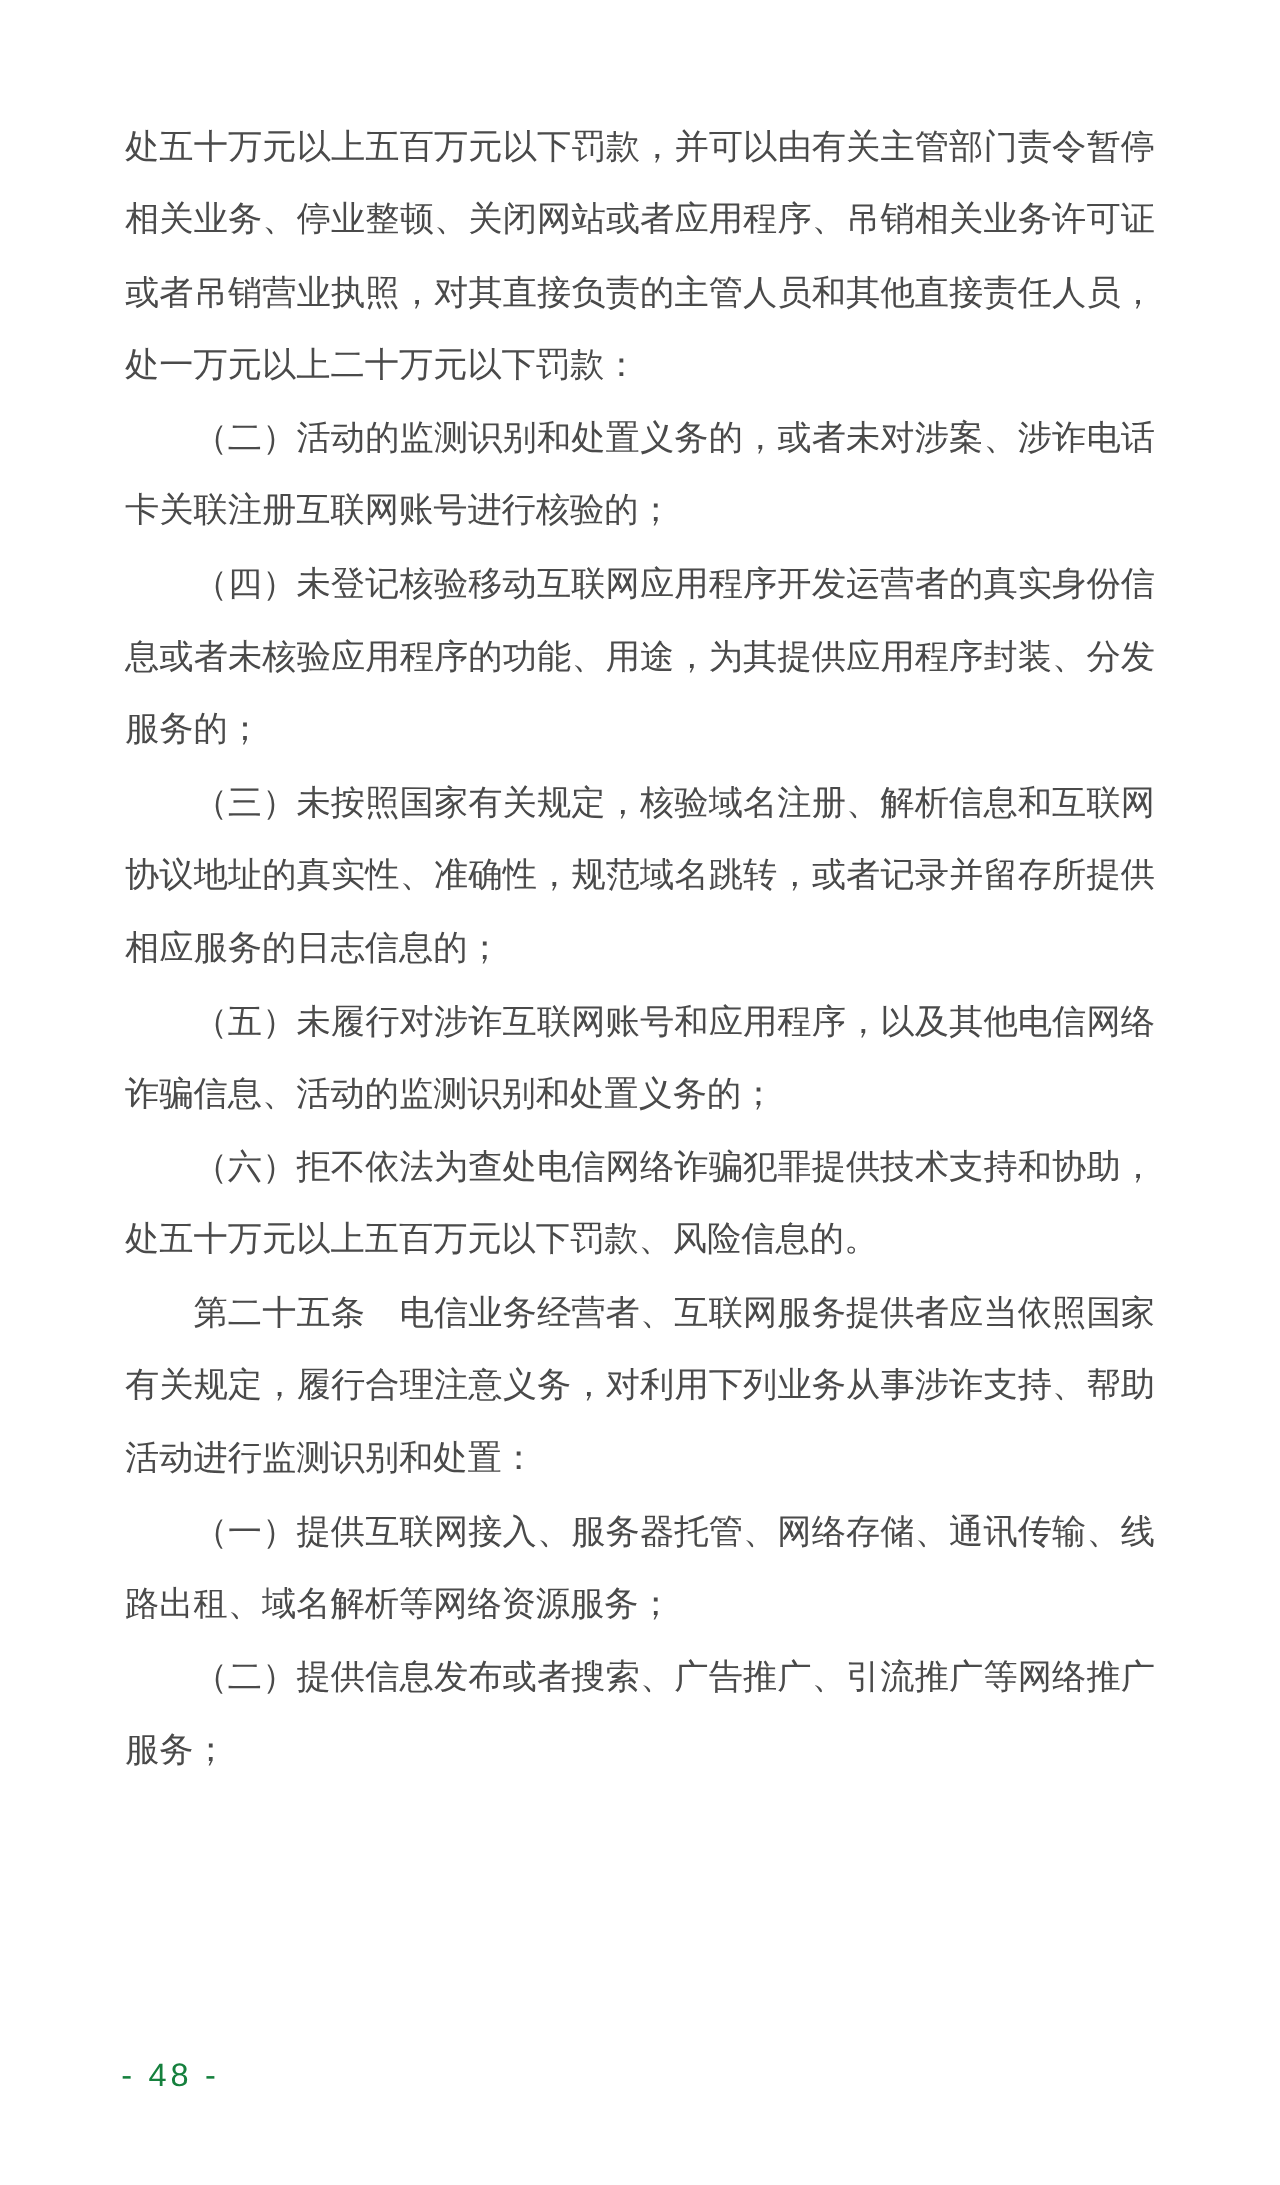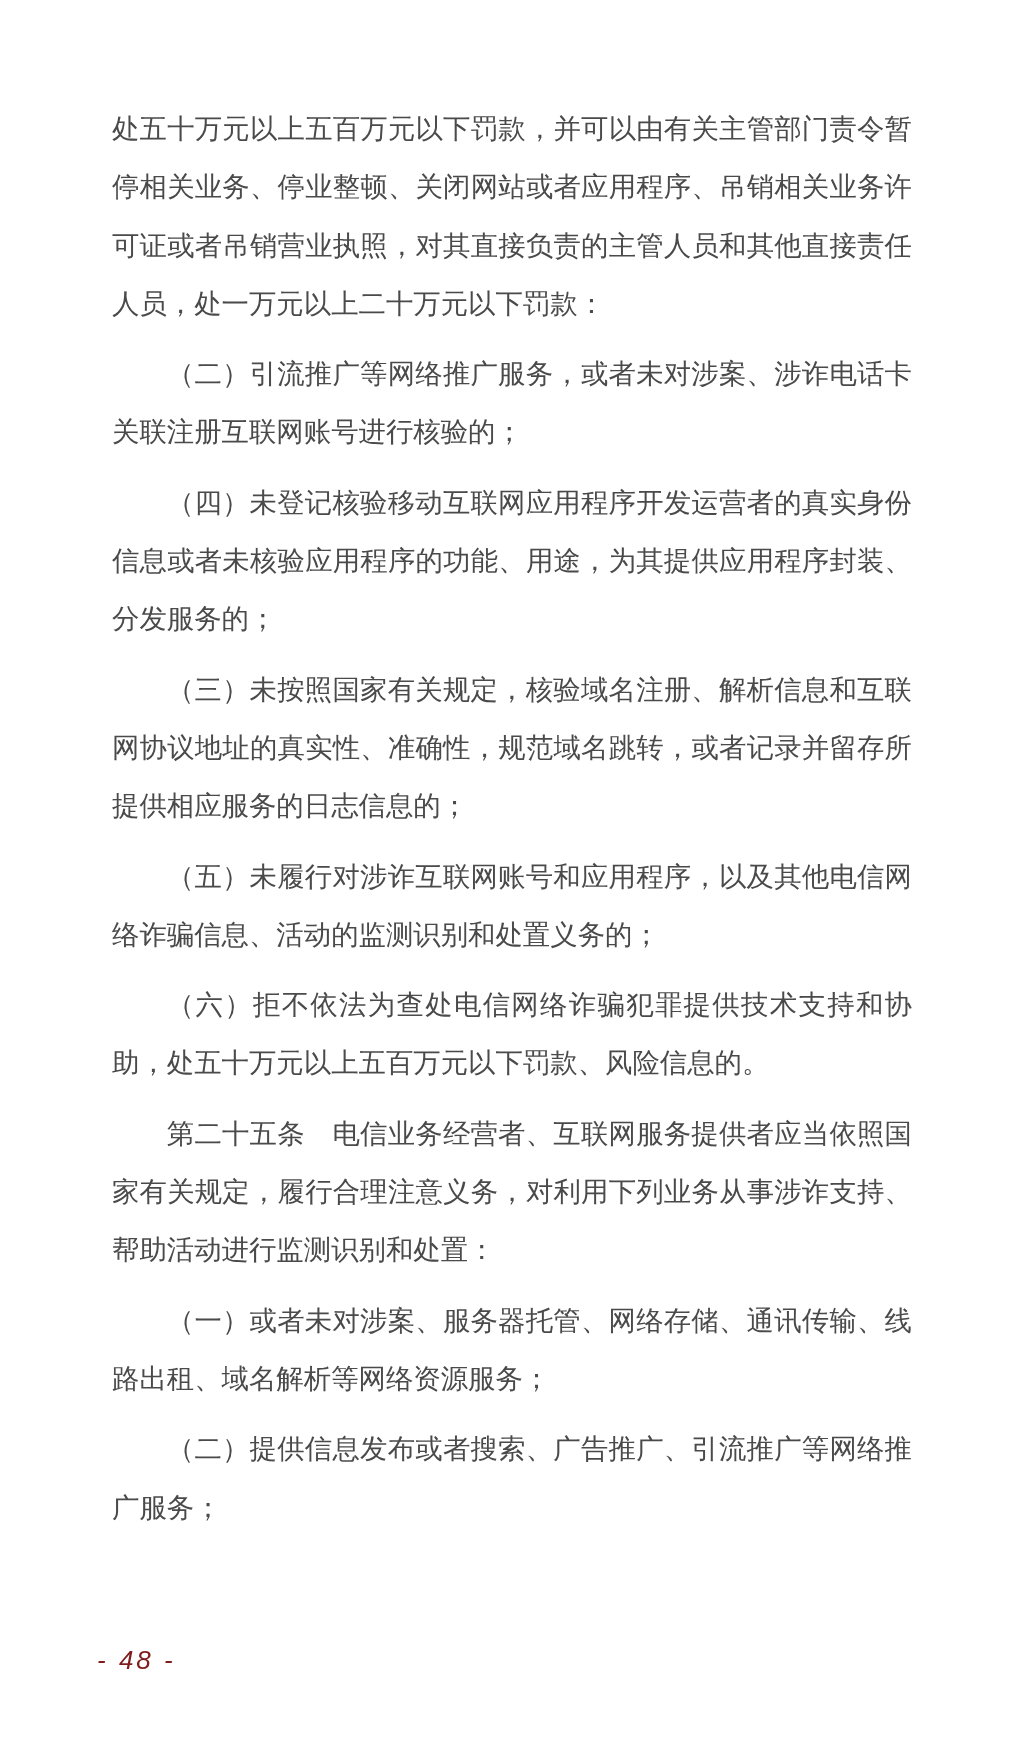--- a/index.html
+++ b/index.html
@@ -21,21 +21,21 @@
     top: 88px;
     width: 824px;
     font-size: 27.4px;
     line-height: 58.3px;
     color: #4a4a4a;
     text-align: justify;
     text-justify: inter-ideograph;
     letter-spacing: 0;
   }
   .para {
-    margin: 12px;
+    margin: 0;
     padding: 0;
   }
   .para.indent {
     text-indent: 2em;
   }
   .page-number {
     position: absolute;
     left: 97px;
     top: 1645px;
     font-size: 26px;
@@ -43,23 +43,23 @@
     color: #8a8a8a;
     letter-spacing: 3px;
   }
 </style>
 </head>
 <body>
 
 <div class="page" style="background: rgb(255, 255, 255);">
   <div class="document-body" style="color: rgb(74, 74, 74);">
       <p class="para">处五十万元以上五百万元以下罚款，并可以由有关主管部门责令暂停相关业务、停业整顿、关闭网站或者应用程序、吊销相关业务许可证或者吊销营业执照，对其直接负责的主管人员和其他直接责任人员，处一万元以上二十万元以下罚款：</p>
-      <p class="para indent">（二）引流推广等网络推广服务，或者未对涉案、涉诈电话卡关联注册互联网账号进行核验的；</p>
+      <p class="para indent">（二）活动的监测识别和处置义务的，或者未对涉案、涉诈电话卡关联注册互联网账号进行核验的；</p>
       <p class="para indent">（四）未登记核验移动互联网应用程序开发运营者的真实身份信息或者未核验应用程序的功能、用途，为其提供应用程序封装、分发服务的；</p>
       <p class="para indent">（三）未按照国家有关规定，核验域名注册、解析信息和互联网协议地址的真实性、准确性，规范域名跳转，或者记录并留存所提供相应服务的日志信息的；</p>
       <p class="para indent">（五）未履行对涉诈互联网账号和应用程序，以及其他电信网络诈骗信息、活动的监测识别和处置义务的；</p>
       <p class="para indent">（六）拒不依法为查处电信网络诈骗犯罪提供技术支持和协助，处五十万元以上五百万元以下罚款、风险信息的。</p>
       <p class="para indent">第二十五条　电信业务经营者、互联网服务提供者应当依照国家有关规定，履行合理注意义务，对利用下列业务从事涉诈支持、帮助活动进行监测识别和处置：</p>
-      <p class="para indent">（一）或者未对涉案、服务器托管、网络存储、通讯传输、线路出租、域名解析等网络资源服务；</p>
+      <p class="para indent">（一）提供互联网接入、服务器托管、网络存储、通讯传输、线路出租、域名解析等网络资源服务；</p>
       <p class="para indent">（二）提供信息发布或者搜索、广告推广、引流推广等网络推广服务；</p>
     </div>
-  <div class="page-number" style="color: #7f1d1d; font-style: italic;">- 48 -</div>
+  <div class="page-number" style="color: #15803d;">- 48 -</div>
 </div>
 
 </body></html>

